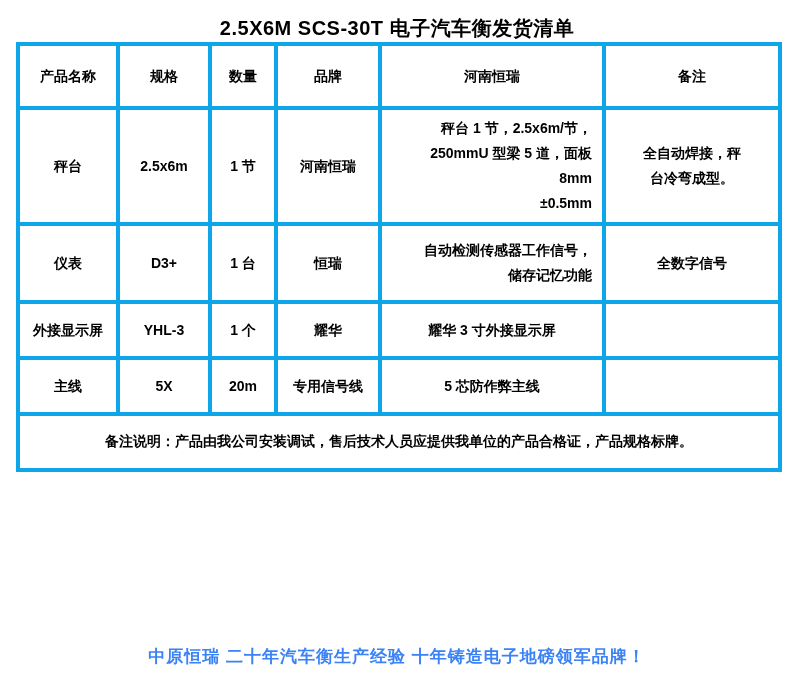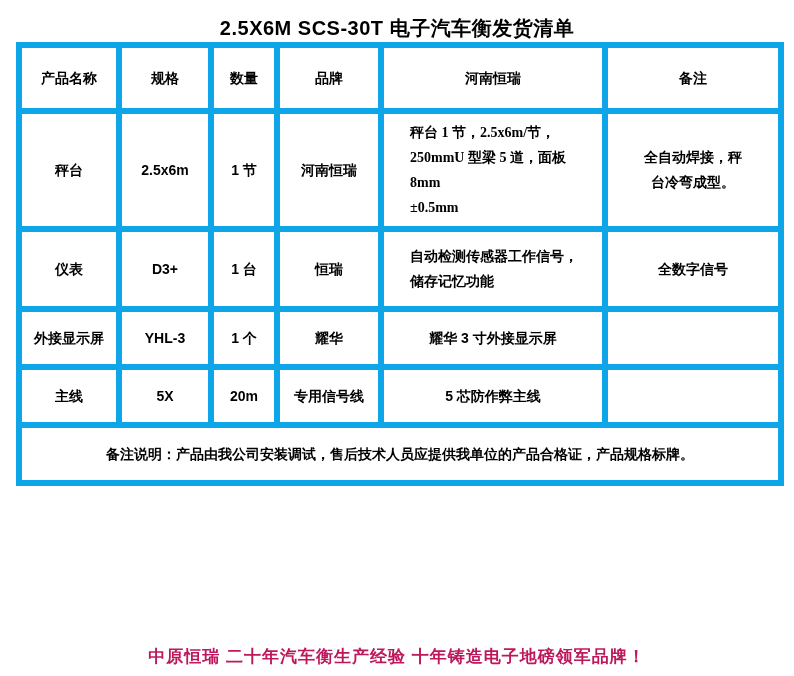--- a/index.html
+++ b/index.html
@@ -39,21 +39,21 @@
     margin-bottom: 14px;
     line-height: 20px;
   }
   table.spec {
     border-collapse: collapse;
     width: 762px;
     margin-left: 16px;
     table-layout: fixed;
   }
   table.spec td, table.spec th {
-    border: 6px solid #0ea5e9;
+    border: 4px solid #0ea5e9;
     font-size: 14px;
     font-weight: bold;
     text-align: center;
     vertical-align: middle;
     padding: 6px 4px;
     line-height: 25px;
   }
   table.spec th {
     height: 48px;
   }
@@ -61,39 +61,39 @@
   .col-spec   { width: 92px; }
   .col-qty    { width: 66px; }
   .col-brand  { width: 104px; }
   .col-tech   { width: 224px; }
   .col-remark { width: 176px; }
 
   td.tech, td.remark {
     text-align: center;
   }
   td.tech.lines {
-    text-align: left;
+    text-align: right;
     padding-left: 26px;
     padding-right: 10px;
-    font-family: Liberation Serif, serif;
   }
   .note-row td {
     text-align: left;
     padding-left: 10px;
     padding-right: 10px;
     height: 40px;
     font-weight: bold;
+    font-family: Liberation Mono, monospace;
   }
   .footer {
     position: absolute;
     left: 0;
     right: 0;
     bottom: 22px;
     text-align: center;
-    color: #be185d;
+    color: #3b82f6;
     font-size: 17px;
     font-weight: bold;
     letter-spacing: 1px;
   }
   .r-tall td { height: 96px; }
   .r-mid  td { height: 62px; }
   .r-small td { height: 40px; }
 </style>
 </head>
 <body>

